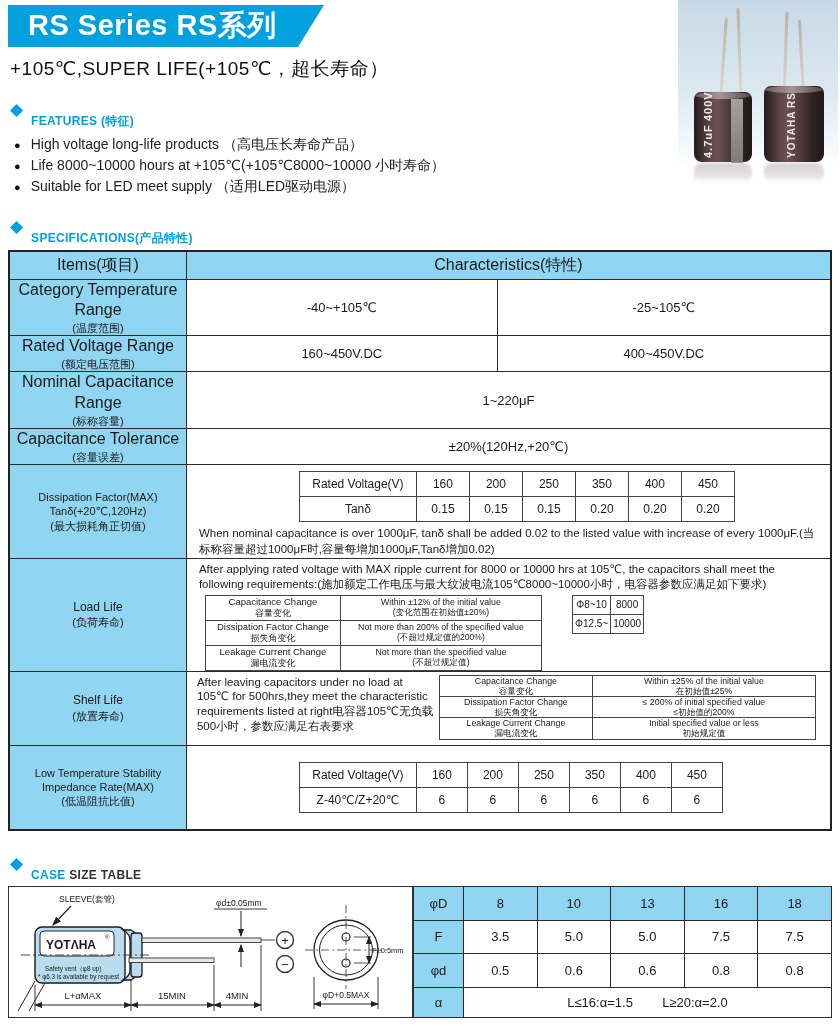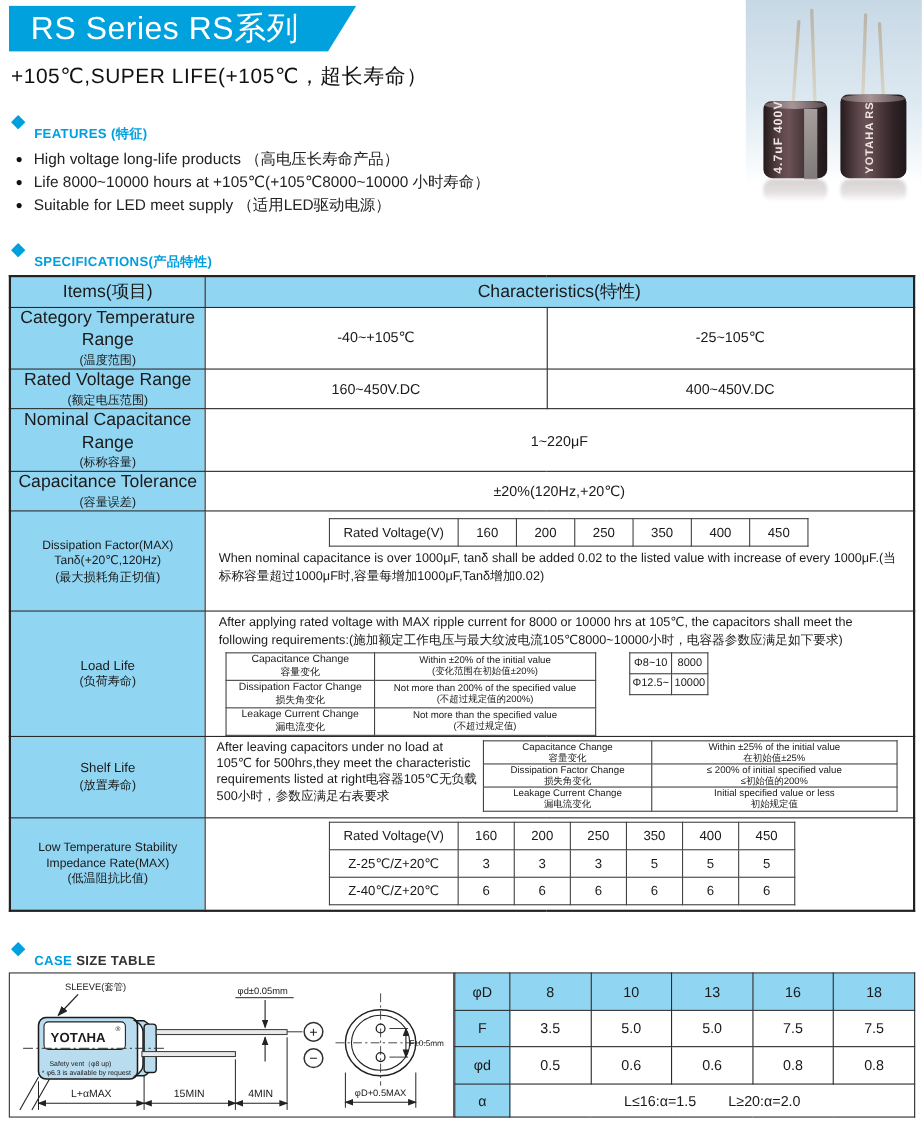--- a/index.html
+++ b/index.html
@@ -8,21 +8,21 @@
     width:840px;height:1030px;overflow:hidden;position:relative;
     background:#ffffff;color:#1a1a1a;
     font-family:"Liberation Sans","DejaVu Sans",sans-serif;
     -webkit-font-smoothing:antialiased;
   }
   .banner{
     margin:5px 0 0 8px;width:316px;height:42px;background:#00a1dd;
     clip-path:polygon(0 0,100% 0,calc(100% - 26px) 100%,0 100%);
     display:flex;align-items:center;
   }
-  .banner span{color:#fff;font-size:29px;font-weight:normal;padding-left:20px;letter-spacing:.5px;}
+  .banner span{color:#fff;font-size:29px;font-weight:bold;padding-left:20px;letter-spacing:.5px;}
   .subtitle{margin:9px 0 0 10px;font-size:19px;color:#111;letter-spacing:.5px;}
   .sect{display:flex;align-items:center;gap:8px;margin:7px 0 0 10px;}
   .diamond{color:#00a0e0;font-size:17px;line-height:1;}
   .sect-title{color:#00a0e0;font-size:12px;font-weight:bold;letter-spacing:.3px;margin-top:24px;}
   .sect-title .dark{color:#333;}
   .bullets{margin:4px 0 0 14px;}
   .bullet{display:flex;align-items:center;gap:10px;height:21px;font-size:14px;color:#222;}
   .bullet .dot{font-size:11px;color:#111;}
   
   table{border-collapse:collapse;table-layout:fixed;}
@@ -174,20 +174,29 @@
         <tbody>
               <tr style="height:25px;">
           <td style="width:112px;font-size:12px;">Rated Voltage(V)</td>
           <td style="width:48px;font-size:12px;">160</td>
           <td style="width:48px;font-size:12px;">200</td>
           <td style="width:48px;font-size:12px;">250</td>
           <td style="width:48px;font-size:12px;">350</td>
           <td style="width:48px;font-size:12px;">400</td>
           <td style="width:48px;font-size:12px;">450</td>
         </tr>
+        <tr style="height:25px;">
+          <td style="font-size:12px;">Tanδ</td>
+          <td style="font-size:12px;">0.15</td>
+          <td style="font-size:12px;">0.15</td>
+          <td style="font-size:12px;">0.15</td>
+          <td style="font-size:12px;">0.20</td>
+          <td style="font-size:12px;">0.20</td>
+          <td style="font-size:12px;">0.20</td>
+        </tr>
       </tbody>
           </table>
       <div class="note">When nominal capacitance is over 1000μF, tanδ shall be added 0.02 to the listed value with increase of every 1000μF.(当标称容量超过1000μF时,容量每增加1000μF,Tanδ增加0.02)</div>
     </td>
   </tr>
   <tr style="height:108px;">
     <td class="blue lab">
       <div class="en" style="font-size:12px;">Load Life</div>
       <div style="font-size:11px;">(负荷寿命)</div>
     </td>
@@ -195,21 +204,21 @@
       <div class="ltext">After applying rated voltage with MAX ripple current for 8000 or 10000 hrs at 105℃, the capacitors shall meet the following requirements:(施加额定工作电压与最大纹波电流105℃8000~10000小时，电容器参数应满足如下要求)</div>
       <div style="display:flex;align-items:flex-start;margin-left:18px;">
         <table class="inner">
           <tbody>
                 <tr style="height:25px;">
             <td style="width:130px;">
                     <div class="small-en">Capacitance Change</div>
                     <div class="small-cn">容量变化</div>
                   </td>
             <td style="width:196px;">
-                    <div class="tiny-en">Within ±20% of the initial value</div>
+                    <div class="tiny-en">Within ±12% of the initial value</div>
                     <div class="tiny-cn">(变化范围在初始值±20%)</div>
                   </td>
           </tr>
           <tr style="height:25px;">
             <td>
                     <div class="small-en">Dissipation Factor Change</div>
                     <div class="small-cn">损失角变化</div>
                   </td>
             <td>
                     <div class="tiny-en">Not more than 200% of the specified value</div>
@@ -300,29 +309,20 @@
       <table class="inner" style="margin-left:112px;">
         <tbody>
               <tr style="height:25px;">
           <td style="width:112px;font-size:12px;">Rated Voltage(V)</td>
           <td style="width:46px;font-size:12px;">160</td>
           <td style="width:46px;font-size:12px;">200</td>
           <td style="width:46px;font-size:12px;">250</td>
           <td style="width:46px;font-size:12px;">350</td>
           <td style="width:46px;font-size:12px;">400</td>
           <td style="width:46px;font-size:12px;">450</td>
-        </tr>
-        <tr style="height:25px;">
-          <td style="font-size:12px;">Z-25℃/Z+20℃</td>
-          <td style="font-size:12px;">3</td>
-          <td style="font-size:12px;">3</td>
-          <td style="font-size:12px;">3</td>
-          <td style="font-size:12px;">5</td>
-          <td style="font-size:12px;">5</td>
-          <td style="font-size:12px;">5</td>
         </tr>
         <tr style="height:25px;">
           <td style="font-size:12px;">Z-40℃/Z+20℃</td>
           <td style="font-size:12px;">6</td>
           <td style="font-size:12px;">6</td>
           <td style="font-size:12px;">6</td>
           <td style="font-size:12px;">6</td>
           <td style="font-size:12px;">6</td>
           <td style="font-size:12px;">6</td>
         </tr>

